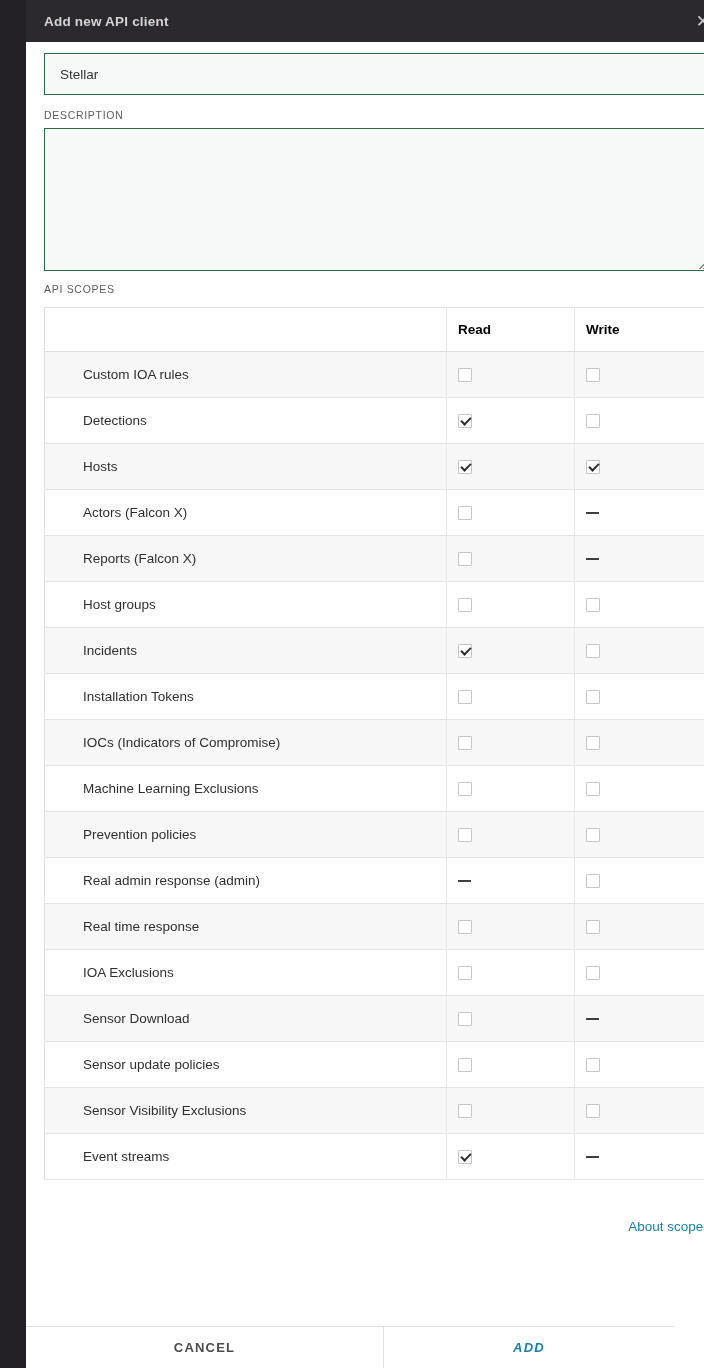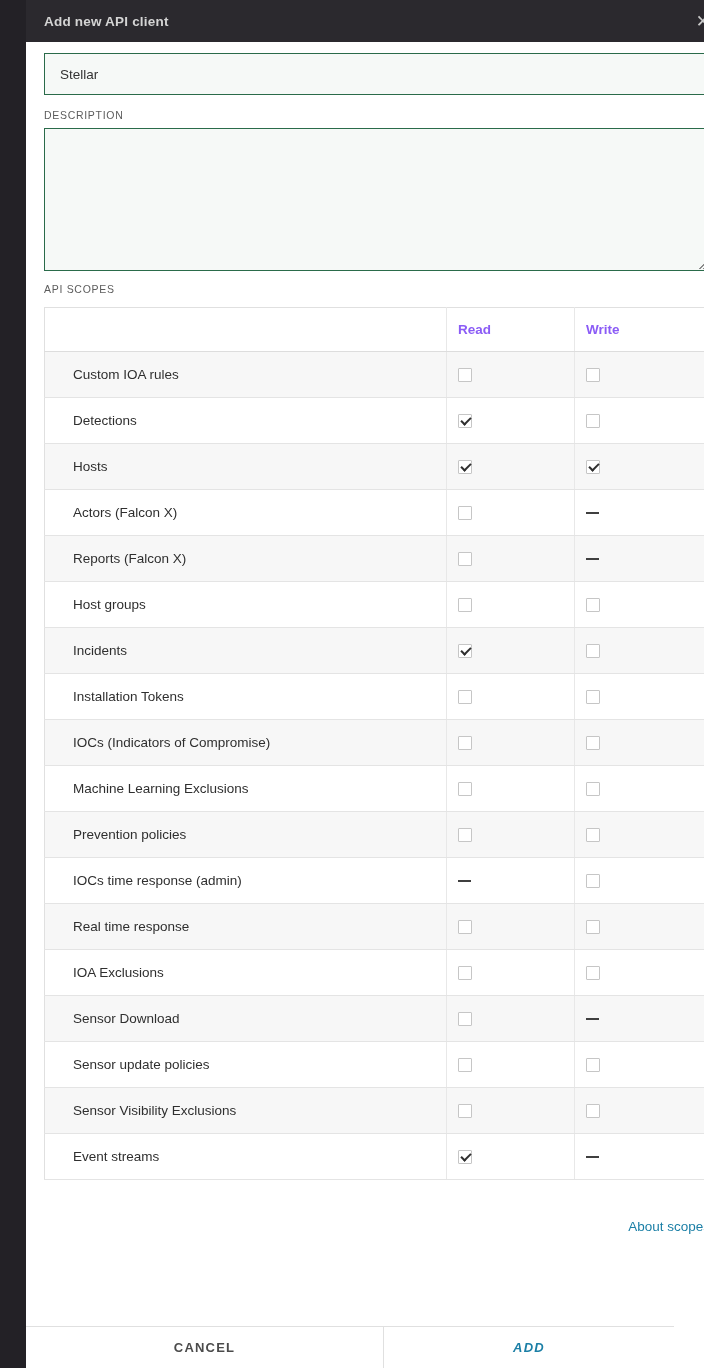--- a/index.html
+++ b/index.html
@@ -60,26 +60,26 @@
   
   table.scopes {
     width:666px; border-collapse:collapse; table-layout:fixed;
     border:1px solid #e0e0e0;
   }
   col.c-name { width:402px; }
   col.c-read { width:128px; }
   col.c-write { width:136px; }
   th {
     height:44px; text-align:left; font-size:13.5px; font-weight:bold;
-    color:#8b5cf6; background:#fff; padding:0 0 0 11px;
+    color:#000000; background:#fff; padding:0 0 0 11px;
     border-bottom:1px solid #ddd;
   }
   th.col-read, th.col-write { border-left:1px solid #e8e8e8; }
   td { height:46px; border-bottom:1px solid #e4e4e4; }
-  td.scope-name { padding-left:28px; font-size:13.5px; color:#2f2f2f; }
+  td.scope-name { padding-left:38px; font-size:13.5px; color:#2f2f2f; }
   td.scope-cell { padding-left:11px; border-left:1px solid #e8e8e8; }
   tr.alt td { background:#f7f7f7; }
   tr:not(.alt) td { background:#fff; }
   .checkbox {
     display:inline-block; width:14px; height:14px;
     border:1px solid #c6c6c6; background:#fff; border-radius:1px;
     position:relative; vertical-align:middle; cursor:pointer;
   }
   .checkbox.checked::after {
     content:""; position:absolute; left:2px; top:2px;
@@ -195,21 +195,21 @@
             <td class="scope-name">Machine Learning Exclusions</td>
             <td class="scope-cell"><span class="checkbox"></span></td>
             <td class="scope-cell"><span class="checkbox"></span></td>
           </tr>
           <tr class="alt">
             <td class="scope-name">Prevention policies</td>
             <td class="scope-cell"><span class="checkbox"></span></td>
             <td class="scope-cell"><span class="checkbox"></span></td>
           </tr>
           <tr>
-            <td class="scope-name">IOCs time response (admin)</td>
+            <td class="scope-name">Real admin response (admin)</td>
             <td class="scope-cell"><span class="dash"></span></td>
             <td class="scope-cell"><span class="checkbox"></span></td>
           </tr>
           <tr class="alt">
             <td class="scope-name">Real time response</td>
             <td class="scope-cell"><span class="checkbox"></span></td>
             <td class="scope-cell"><span class="checkbox"></span></td>
           </tr>
           <tr>
             <td class="scope-name">IOA Exclusions</td>

